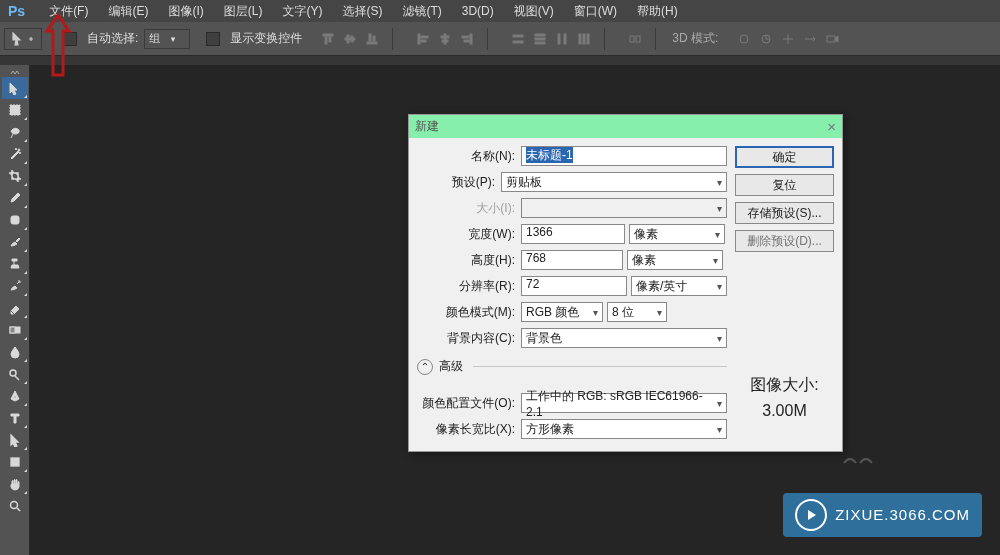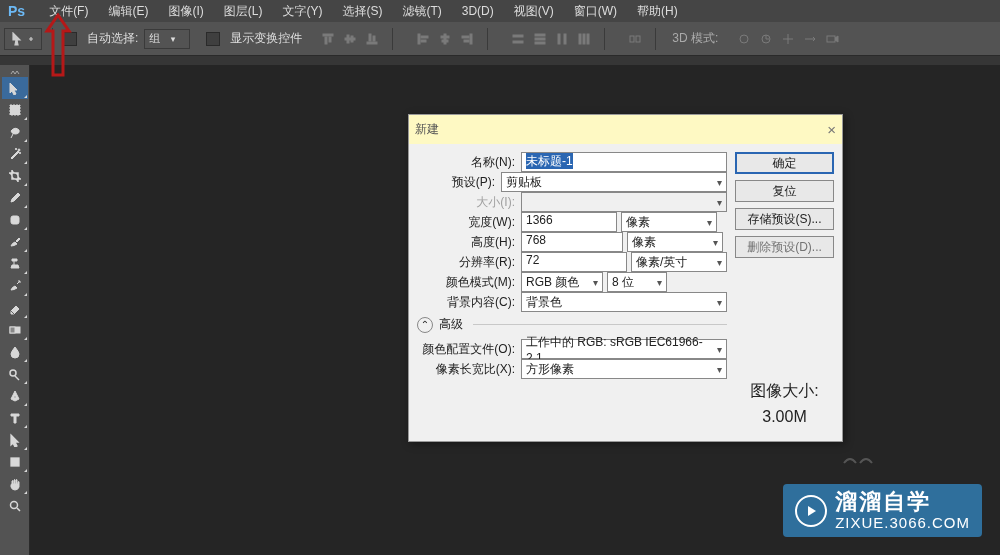--- a/index.html
+++ b/index.html
@@ -33,25 +33,25 @@
   .toolbox .exp { width: 26px; height: 10px; display: flex; align-items:center; justify-content:center; }
   .toolbox .exp svg { stroke:#aaa; }
 
   .canvas { flex: 1; background: #252525; position: relative; }
 
   .red-arrow { position: absolute; left: 43px; top: 13px; z-index: 5; }
   .red-arrow svg { stroke: #b51818; fill: #b51818; }
 
   
   .dlg { position: absolute; left: 408px; top: 114px; width: 435px; background: #f0f0f0; border: 1px solid #999; box-shadow: 2px 2px 8px rgba(0,0,0,0.4); font-size: 12px; color: #222; }
-  .dlg .titlebar { height: 29px; background: #fef9c3; display: flex; align-items: center; padding: 0 6px; font-size: 12px; color: #555; }
+  .dlg .titlebar { height: 23px; background: #86efac; display: flex; align-items: center; padding: 0 6px; font-size: 12px; color: #555; }
   .dlg .titlebar .dlg-title { flex: 1; }
   .dlg .titlebar .close { color: #777; font-size: 15px; cursor: default; }
   .dlg .body { display: flex; padding: 8px 8px 12px 8px; gap: 8px; }
-  .dlg .fields { flex: 1; display: flex; flex-direction: column; gap: 0; }
+  .dlg .fields { flex: 1; display: flex; flex-direction: column; gap: 6px; }
   .dlg-row { display: flex; align-items: center; gap: 4px; }
   .dlg-row .lbl { width: 100px; text-align: right; padding-right: 2px; }
   .grayed { color: #a0a0a0; }
   .txt-input { border: 1px solid #888; background: #fff; height: 20px; padding: 0 4px; font-size: 12px; }
   .txt-input.sel { background: #fff; }
   .txt-input.sel span { background: #2a66b2; color: #fff; padding: 1px 0; }
   .dd { border: 1px solid #888; background: #fff; height: 20px; display: flex; align-items: center; padding: 0 4px; font-size: 12px; position: relative; }
   .dd .dd-arr { margin-left: auto; font-size: 10px; color: #555; }
   .adv-row { display: flex; align-items: center; gap: 6px; margin-top: 4px; }
   .adv-row .chev { width: 16px; height: 16px; border: 1px solid #888; border-radius: 50%; display: flex; align-items: center; justify-content: center; font-size: 10px; }
@@ -396,21 +396,21 @@
       </div>
       <div class="dlg-row">
         <span class="lbl grayed">大小(I):</span>
         <div class="dd" style="flex:1; background:#f0f0f0; color:#aaa;">
             <span></span>
             <span class="dd-arr">▾</span>
           </div>
       </div>
       <div class="dlg-row">
         <span class="lbl">宽度(W):</span>
-        <div class="txt-input" style="width:96px">1366</div>
+        <div class="txt-input" style="width:104px">1366</div>
         <div class="dd" style="width:96px">
             <span>像素</span>
             <span class="dd-arr">▾</span>
           </div>
       </div>
       <div class="dlg-row">
         <span class="lbl">高度(H):</span>
         <div class="txt-input" style="width:102px">768</div>
         <div class="dd" style="width:96px">
             <span>像素</span>
@@ -483,16 +483,15 @@
     </svg>
 </div>
 
 <div class="wm">
   <div class="playcircle">
     <svg width="14" height="14">
         <path d="M4 2 L12 7 L4 12 Z"></path>
       </svg>
   </div>
   <div class="wm-text">
-    <span class="wm-main">溜溜自学</span>
     <span class="wm-sub">ZIXUE.3066.COM</span>
   </div>
 </div>
 
 </body></html>

